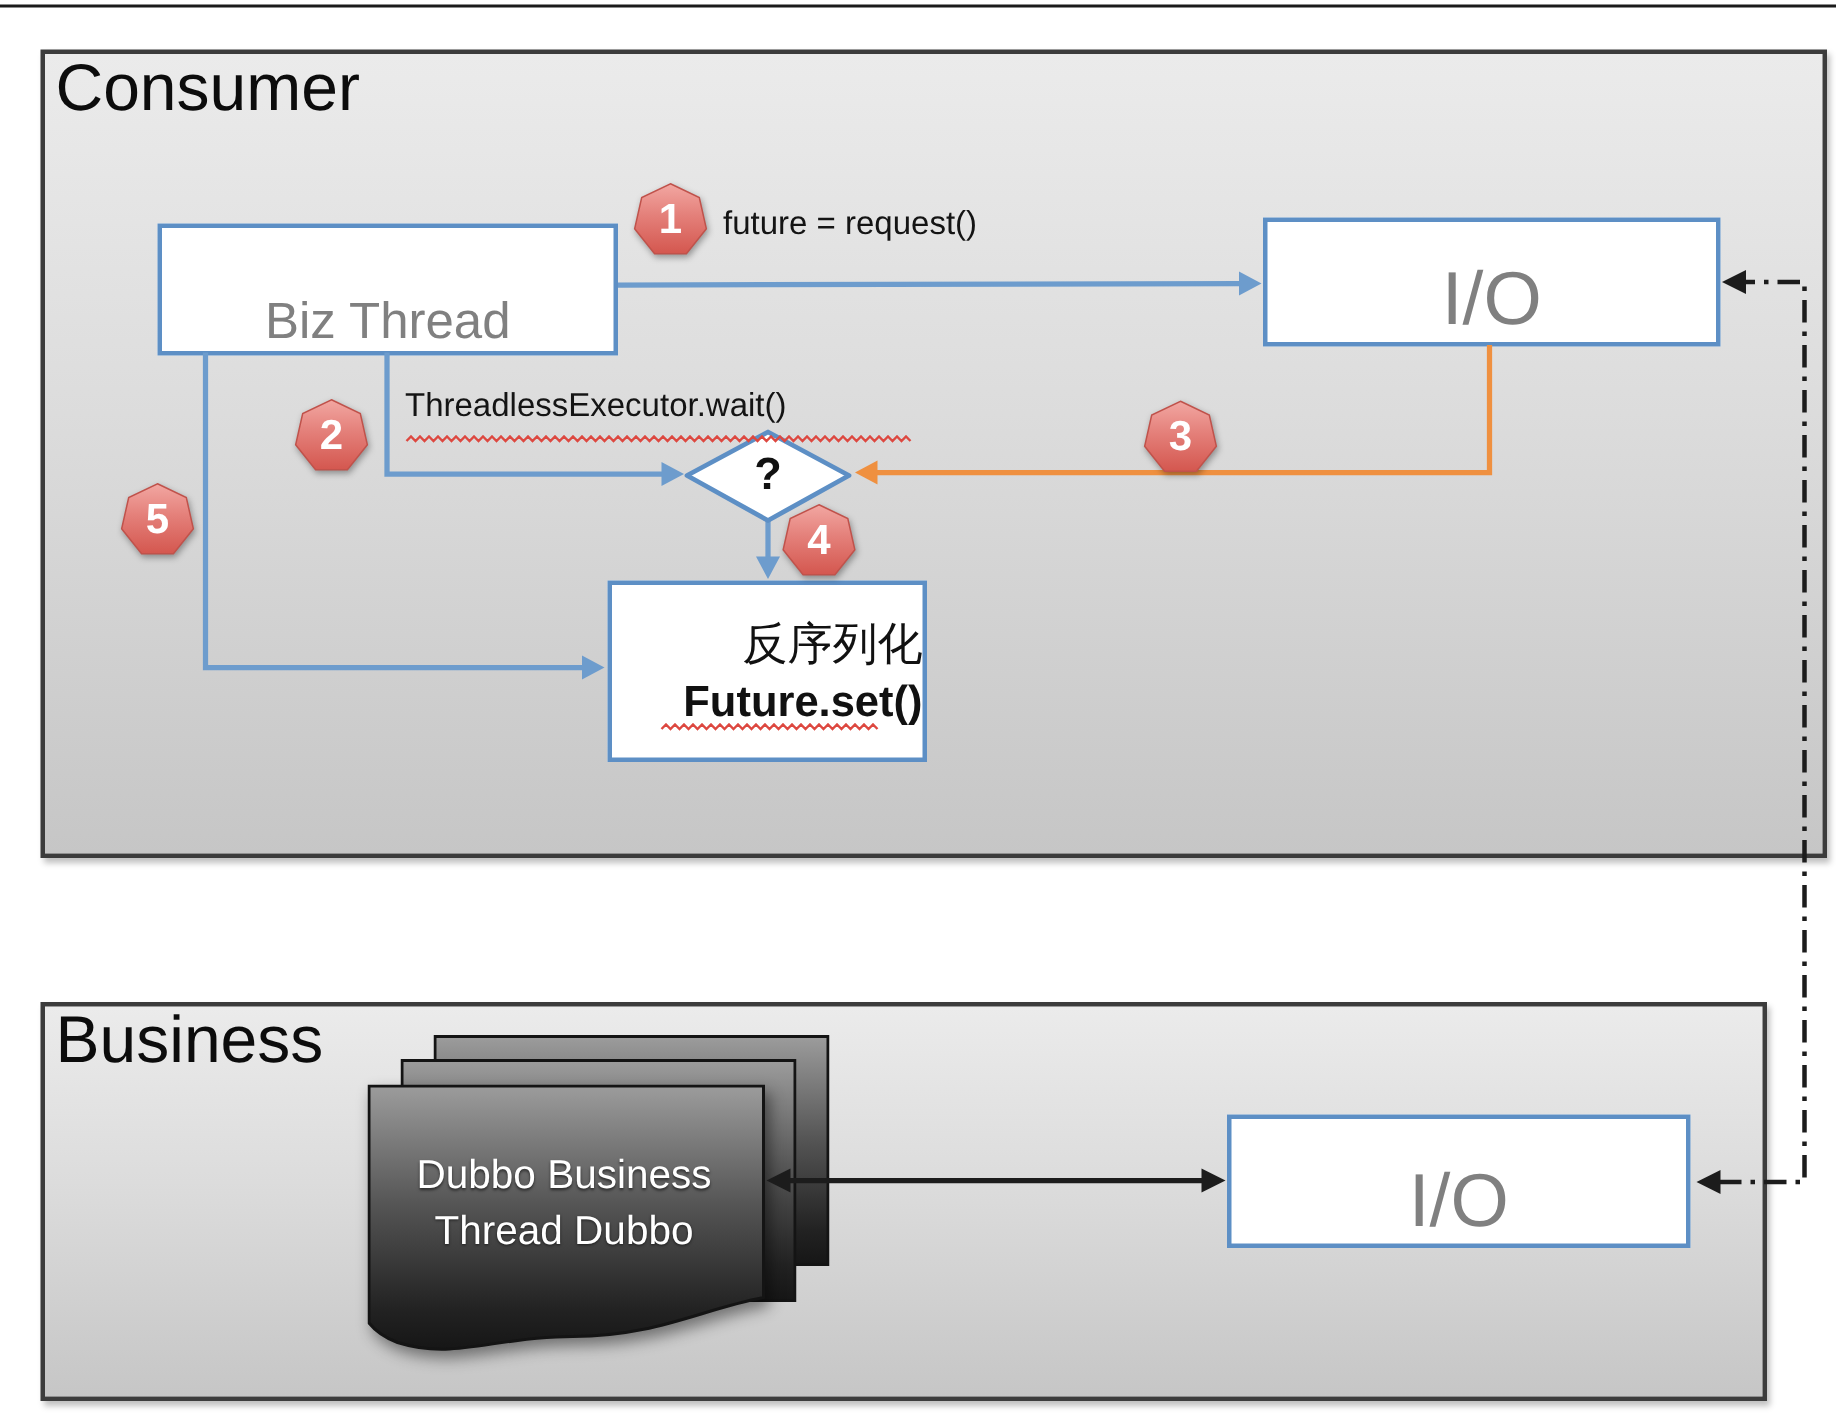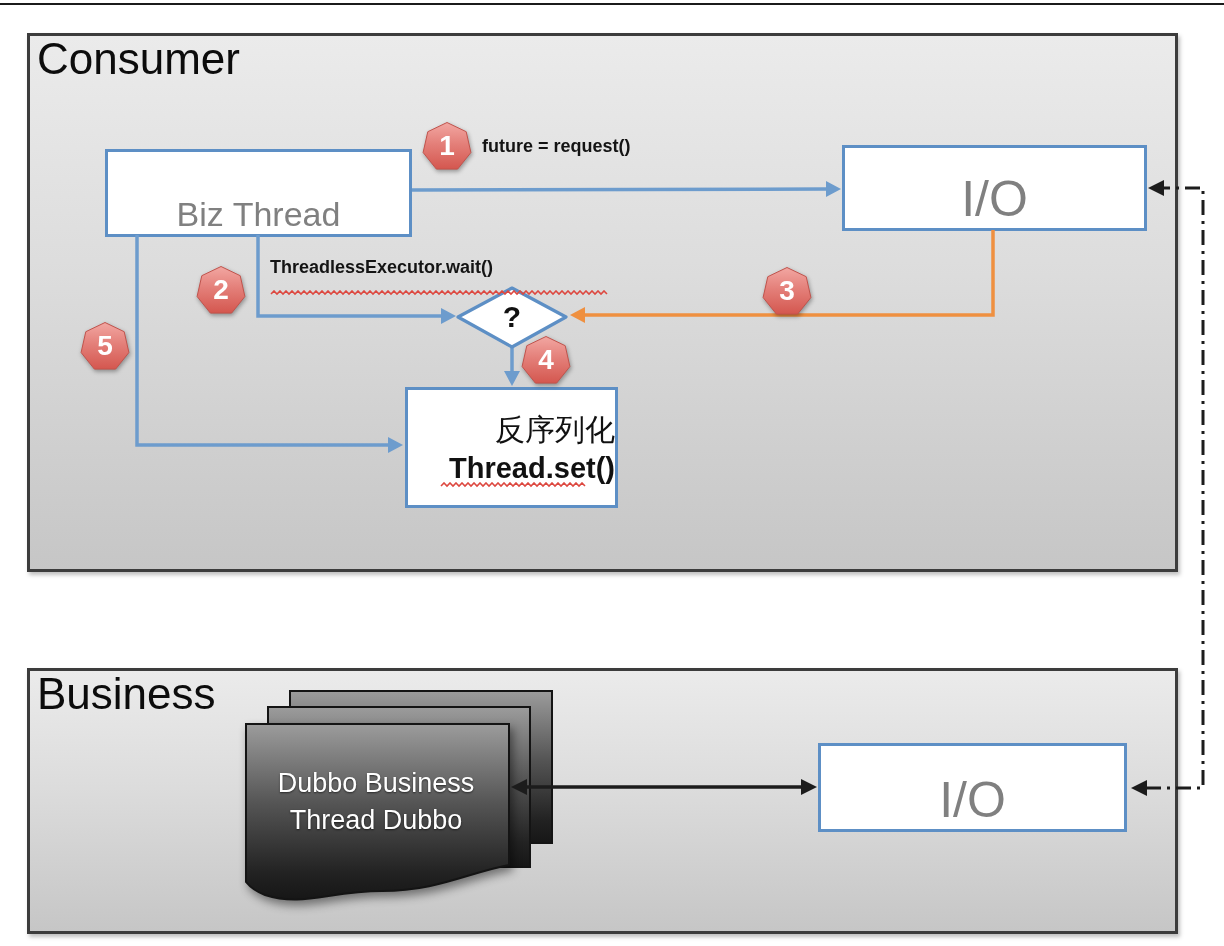--- a/index.html
+++ b/index.html
@@ -6,38 +6,38 @@
   body{font-family:"Liberation Sans", sans-serif;}
   #stage{position:relative;width:1224px;height:946px;background:#fff;overflow:hidden;}
 
   .top-edge{position:absolute;left:0;top:3px;width:1224px;height:2px;background:#1b1b1b;}
 
   .panel{position:absolute;border:3px solid #3c3c3c;
          background:linear-gradient(180deg,#ebebeb 0%,#dcdcdc 45%,#c6c6c6 100%);
          box-shadow:2px 3px 4px rgba(0,0,0,.25);z-index:1;}
   .panel-title{position:absolute;left:7px;top:-2px;font-size:44px;color:#0c0c0c;letter-spacing:0px;}
 
-  #consumer-panel{left:27px;top:33px;width:1145px;height:533px;}
+  #consumer-panel{left:27px;top:33px;width:1145px;height:533px;padding-left:40px;}
   #provider-panel{left:27px;top:668px;width:1145px;height:260px;}
 
   .node{position:absolute;background:#ffffff;border:3px solid #5d8fc5;z-index:2;
         display:flex;align-items:flex-end;justify-content:center;}
   .node .gray-label{color:#808080;}
 
   #biz-thread-box{left:105px;top:149px;width:301px;height:82px;}
   #biz-thread-box .gray-label{font-size:34px;}
   #io-top-box{left:842px;top:145px;width:299px;height:80px;}
   #io-bottom-box{left:818px;top:743px;width:303px;height:83px;}
   .io-label{font-size:50px;color:#808080;}
 
   #deserialize-box{left:405px;top:387px;width:207px;height:115px;flex-direction:column;z-index:2;}
   .cjk-line{font-family:"DejaVu Serif", serif;font-size:30px;color:#111;line-height:40px;margin-left:35px;}
   .future-line{font-size:29px;font-weight:bold;color:#111;line-height:36px;}
 
-  .float-label{position:absolute;z-index:4;font-size:18px;font-weight:bold;color:#141414;white-space:nowrap;}
+  .float-label{position:absolute;z-index:4;font-size:22px;font-weight:normal;color:#141414;white-space:nowrap;}
   #label-request{left:482px;top:136px;}
   #label-wait{left:270px;top:257px;}
 
   .squiggle{position:absolute;z-index:4;height:6px;}
   #squiggle-wait{left:270px;top:290px;width:340px;}
   #squiggle-future{left:440px;top:482px;width:150px;}
 
   #question-mark{position:absolute;left:492px;top:300px;width:40px;text-align:center;
                  font-size:30px;font-weight:bold;color:#111;z-index:4;}
 
@@ -97,21 +97,21 @@
   <div class="node" id="biz-thread-box">
     <span class="gray-label">Biz Thread</span>
   </div>
 
   <div class="node" id="io-top-box">
     <span class="io-label">I/O</span>
   </div>
 
   <div class="node" id="deserialize-box">
     <span class="cjk-line">反序列化</span>
-    <span class="future-line">Thread.set()</span>
+    <span class="future-line">Future.set()</span>
   </div>
 
   <div class="node" id="io-bottom-box">
     <span class="io-label">I/O</span>
   </div>
 
   <svg class="card" id="card-back" style="left:289px;top:690px;" width="264" height="154" viewBox="0 0 264 154">
     <rect class="card-rect" x="1" y="1" width="262" height="152"></rect>
   </svg>
   <svg class="card" id="card-mid" style="left:267px;top:706px;" width="264" height="162" viewBox="0 0 264 162">

